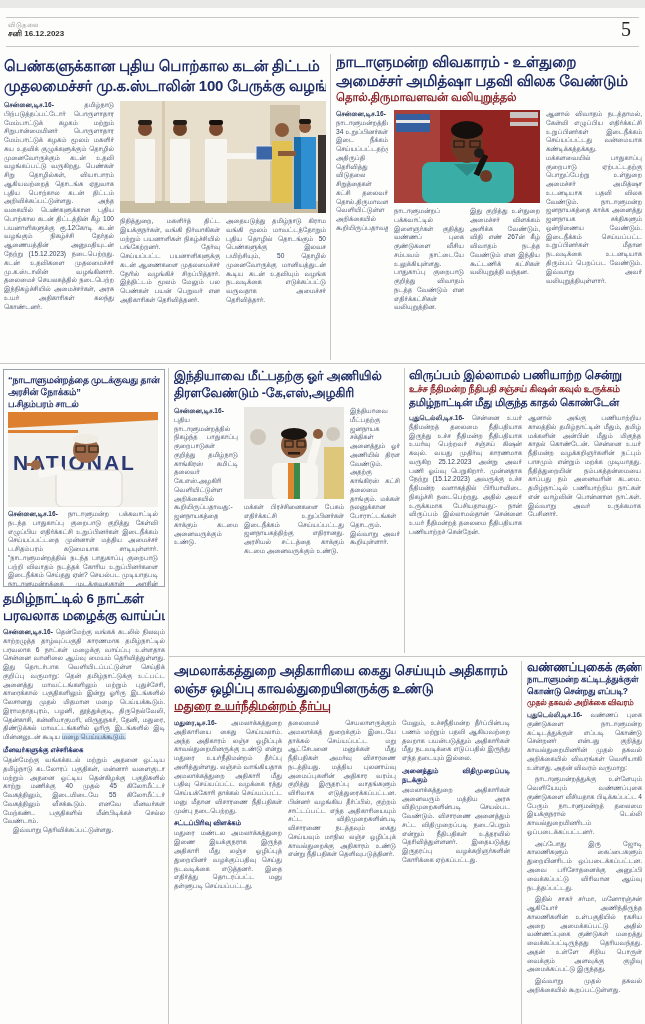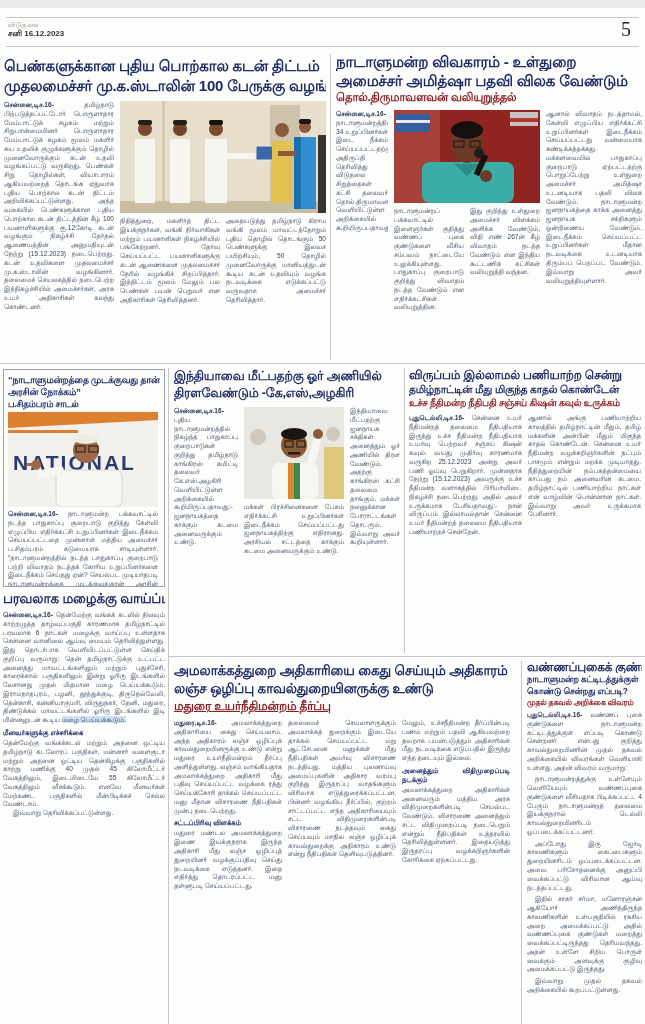--- a/index.html
+++ b/index.html
@@ -148,20 +148,21 @@
       <rect x="18" y="51" width="10" height="3" rx="1.5" fill="#9c6848"></rect>
     </svg>
     <div class="col" style="width:150px;height:78px;margin-top:3px;">
       <span class="dl">சென்னை,டிச.16-</span>
       <span>நாடாளுமன்ற பக்கவாட்டில் நடந்த பாதுகாப்பு குறைபாடு குறித்து கேள்வி எழுப்பிய எதிர்க்கட்சி உறுப்பினர்கள் இடைநீக்கம் செய்யப்பட்டதை முன்னாள் மத்திய அமைச்சர் ப.சிதம்பரம் கடுமையாக சாடியுள்ளார்.</span>
       <span>“நாடாளுமன்றத்தில் நடந்த பாதுகாப்பு குறைபாடு பற்றி விவாதம் நடத்தக் கோரிய உறுப்பினர்களை இடைநீக்கம் செய்தது ஏன்? செயல்பட முடியாதபடி நாடாளுமன்றத்தை முடக்குவதுதான் அரசின் நோக்கம் என்பதை இது தெளிவாக்குகிறது” என அவர் தெரிவித்துள்ளார்.</span>
     </div>
   </div>
 
   <div class="art" style="left:3px;top:582px;width:162px;height:438px;overflow:hidden;">
+    <div class="hl" style="font-size:13.5px;line-height:17px;">தமிழ்நாட்டில் 6 நாட்கள்</div>
     <div class="hl" style="font-size:13.5px;line-height:17px;">பரவலாக மழைக்கு வாய்ப்பு</div>
     <div class="col" style="width:162px;height:398px;margin-top:4px;">
       <span class="dl">சென்னை,டிச.16-</span>
       <span>தென்மேற்கு வங்கக் கடலில் நிலவும் காற்றழுத்த தாழ்வுப்பகுதி காரணமாக தமிழ்நாட்டில் பரவலாக 6 நாட்கள் மழைக்கு வாய்ப்பு உள்ளதாக சென்னை வானிலை ஆய்வு மையம் தெரிவித்துள்ளது. இது தொடர்பாக வெளியிடப்பட்டுள்ள செய்திக் குறிப்பு வருமாறு:</span>
       <span>தென் தமிழ்நாட்டுக்கு உட்பட்ட அனைத்து மாவட்டங்களிலும் மற்றும் புதுச்சேரி, காரைக்கால் பகுதிகளிலும் இன்று ஓரிரு இடங்களில் லேசானது முதல் மிதமான மழை பெய்யக்கூடும். இராமநாதபுரம், பழனி, தூத்துக்குடி, திருநெல்வேலி, தென்காசி, கன்னியாகுமரி, விருதுநகர், தேனி, மதுரை, திண்டுக்கல் மாவட்டங்களில் ஓரிரு இடங்களில் இடி மின்னலுடன் கூடிய</span>
       <span class="hlight">மழை பெய்யக்கூடும்.</span>
       <div class="sub">மீனவர்களுக்கு எச்சரிக்கை</div>
       <span>தென்மேற்கு வங்கக்கடல் மற்றும் அதனை ஒட்டிய தமிழ்நாடு கடலோரப் பகுதிகள், மன்னார் வளைகுடா மற்றும் அதனை ஒட்டிய தென்கிழக்கு பகுதிகளில் காற்று மணிக்கு 40 முதல் 45 கிலோமீட்டர் வேகத்திலும், இடையிடையே 55 கிலோமீட்டர் வேகத்திலும் வீசக்கூடும். எனவே மீனவர்கள் மேற்கண்ட பகுதிகளில் மீன்பிடிக்கச் செல்ல வேண்டாம்.</span>
       <div class="closing">இவ்வாறு தெரிவிக்கப்பட்டுள்ளது.</div>
     </div>
@@ -197,22 +198,22 @@
         <div class="col" style="width:100px;height:144px;margin-top:4px;">மக்கள் பிரச்சினைகளை பேசும் எதிர்க்கட்சி உறுப்பினர்கள் இடைநீக்கம் செய்யப்பட்டது ஜனநாயகத்திற்கு எதிரானது. அரசியல் சட்டத்தை காக்கும் கடமை அனைவருக்கும் உண்டு.</div>
       </div>
       <div class="col" style="width:50px;height:240px;">இந்தியாவை மீட்பதற்கு ஜனநாயக சக்திகள் அனைத்தும் ஓர் அணியில் திரள வேண்டும். அதற்கு காங்கிரஸ் கட்சி தலைமை தாங்கும். மக்கள் நலனுக்கான போராட்டங்கள் தொடரும். இவ்வாறு அவர் கூறியுள்ளார்.</div>
     </div>
   </div>
 
   <div class="rule-v" style="left:404px;top:360px;height:285px;"></div>
 
   <div class="art" style="left:409px;top:360px;width:233px;height:283px;overflow:hidden;">
     <div class="hl" style="font-size:12px;line-height:14px;">விருப்பம் இல்லாமல் பணியாற்ற சென்று</div>
+    <div class="hl maroon" style="font-size:9.5px;line-height:13px;">உச்ச நீதிமன்ற நீதிபதி சஞ்சய் கிஷன் கவுல் உருக்கம்</div>
     <div class="hl" style="font-size:10.5px;line-height:14px;">தமிழ்நாட்டின் மீது மிகுந்த காதல் கொண்டேன்</div>
-    <div class="hl maroon" style="font-size:9.5px;line-height:13px;">உச்ச நீதிமன்ற நீதிபதி சஞ்சய் கிஷன் கவுல் உருக்கம்</div>
     <div class="cols">
       <div class="col" style="width:113px;height:232px;">
         <span class="dl">புதுடெல்லி,டிச.16-</span>
         <span>சென்னை உயர் நீதிமன்றத் தலைமை நீதிபதியாக இருந்து உச்ச நீதிமன்ற நீதிபதியாக உயர்வு பெற்றவர் சஞ்சய் கிஷன் கவுல். வயது முதிர்வு காரணமாக வருகிற 25.12.2023 அன்று அவர் பணி ஓய்வு பெறுகிறார். முன்னதாக நேற்று (15.12.2023) அவருக்கு உச்ச நீதிமன்ற வளாகத்தில் பிரியாவிடை நிகழ்ச்சி நடைபெற்றது. அதில் அவர் உருக்கமாக பேசியதாவது:- நான் விருப்பம் இல்லாமல்தான் சென்னை உயர் நீதிமன்றத் தலைமை நீதிபதியாக பணியாற்றச் சென்றேன்.</span>
       </div>
       <div class="col" style="width:113px;height:232px;">ஆனால் அங்கு பணியாற்றிய காலத்தில் தமிழ்நாட்டின் மீதும், தமிழ் மக்களின் அன்பின் மீதும் மிகுந்த காதல் கொண்டேன். சென்னை உயர் நீதிமன்ற வழக்கறிஞர்களின் நட்பும் பாசமும் என்றும் மறக்க முடியாதது. நீதித்துறையின் நம்பகத்தன்மையை காப்பது நம் அனைவரின் கடமை. தமிழ்நாட்டில் பணியாற்றிய நாட்கள் என் வாழ்வின் பொன்னான நாட்கள். இவ்வாறு அவர் உருக்கமாக பேசினார்.</div>
     </div>
   </div>
 
   <div class="rule-h" style="top:648px;left:169px;width:476px;"></div>

